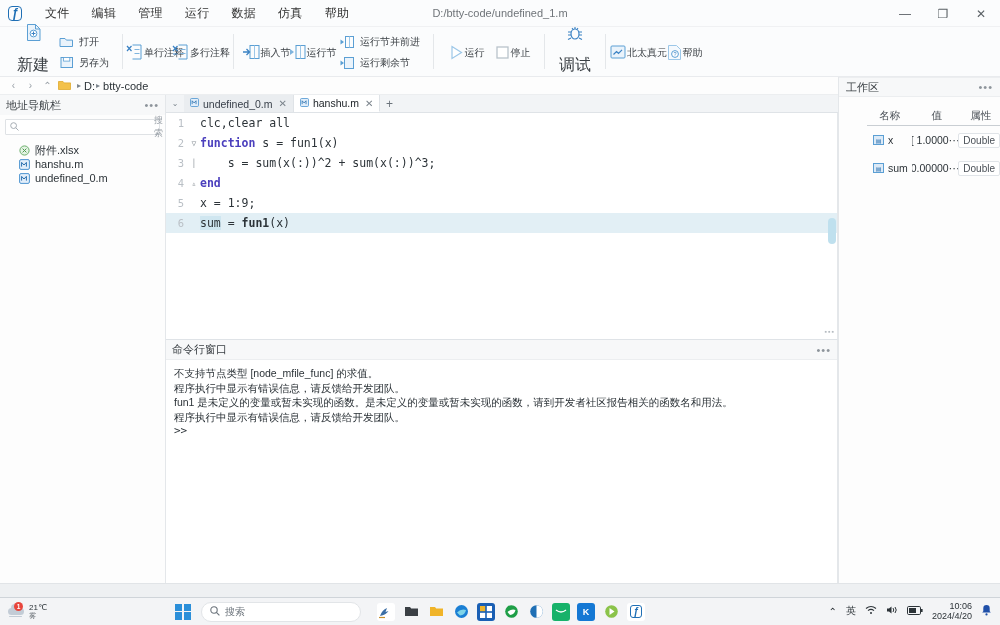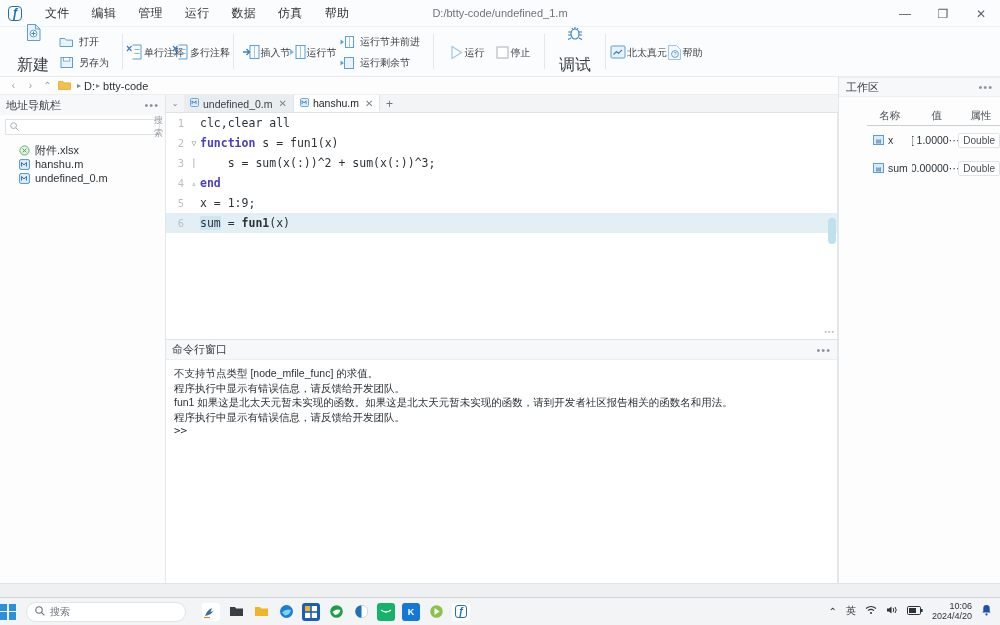--- a/index.html
+++ b/index.html
@@ -575,21 +575,21 @@
     </div>
 
     <div class="cmdwin">
       <div class="cmdhead">
         <span>命令行窗口</span>
         <span class="dots">•••</span>
       </div>
       <div class="cmdbody">
         <div class="cmdline">不支持节点类型 [node_mfile_func] 的求值。</div>
         <div class="cmdline">程序执行中显示有错误信息，请反馈给开发团队。</div>
-        <div class="cmdline">fun1 如果这是北太天元暂未实现的函数。如果这是北太天元暂未实现的函数，请到开发者社区报告相关的函数名和用法。</div>
+        <div class="cmdline">fun1 是未定义的变量或暂未实现的函数。是未定义的变量或暂未实现的函数，请到开发者社区报告相关的函数名和用法。</div>
         <div class="cmdline">程序执行中显示有错误信息，请反馈给开发团队。</div>
         <div class="prompt">&gt;&gt;</div>
       </div>
     </div>
   </div>
 
   <div class="rightpanel">
     <div class="wshead">
       <span>工作区</span>
       <span class="dots">•••</span>
@@ -619,20 +619,31 @@
         <span class="wscell attr">
           <span class="attr-pill">Double</span>
         </span>
       </div>
     </div>
   </div>
 
   <div class="statusstrip"></div>
 
   <div class="taskbar">
+    <div class="weather">
+      <span class="wico">
+        <span class="cloudshape"></span>
+        <span class="cloudbar"></span>
+        <span class="badge">1</span>
+      </span>
+      <span class="wtext">
+        <span class="wtemp">21℃</span>
+        <span class="wcond">雾</span>
+      </span>
+    </div>
 
     <div class="tb-center">
       <div class="winlogo">
           <div></div>
           <div></div>
           <div></div>
           <div></div>
         </div>
       <div class="tb-search">
         <span class="mag">

